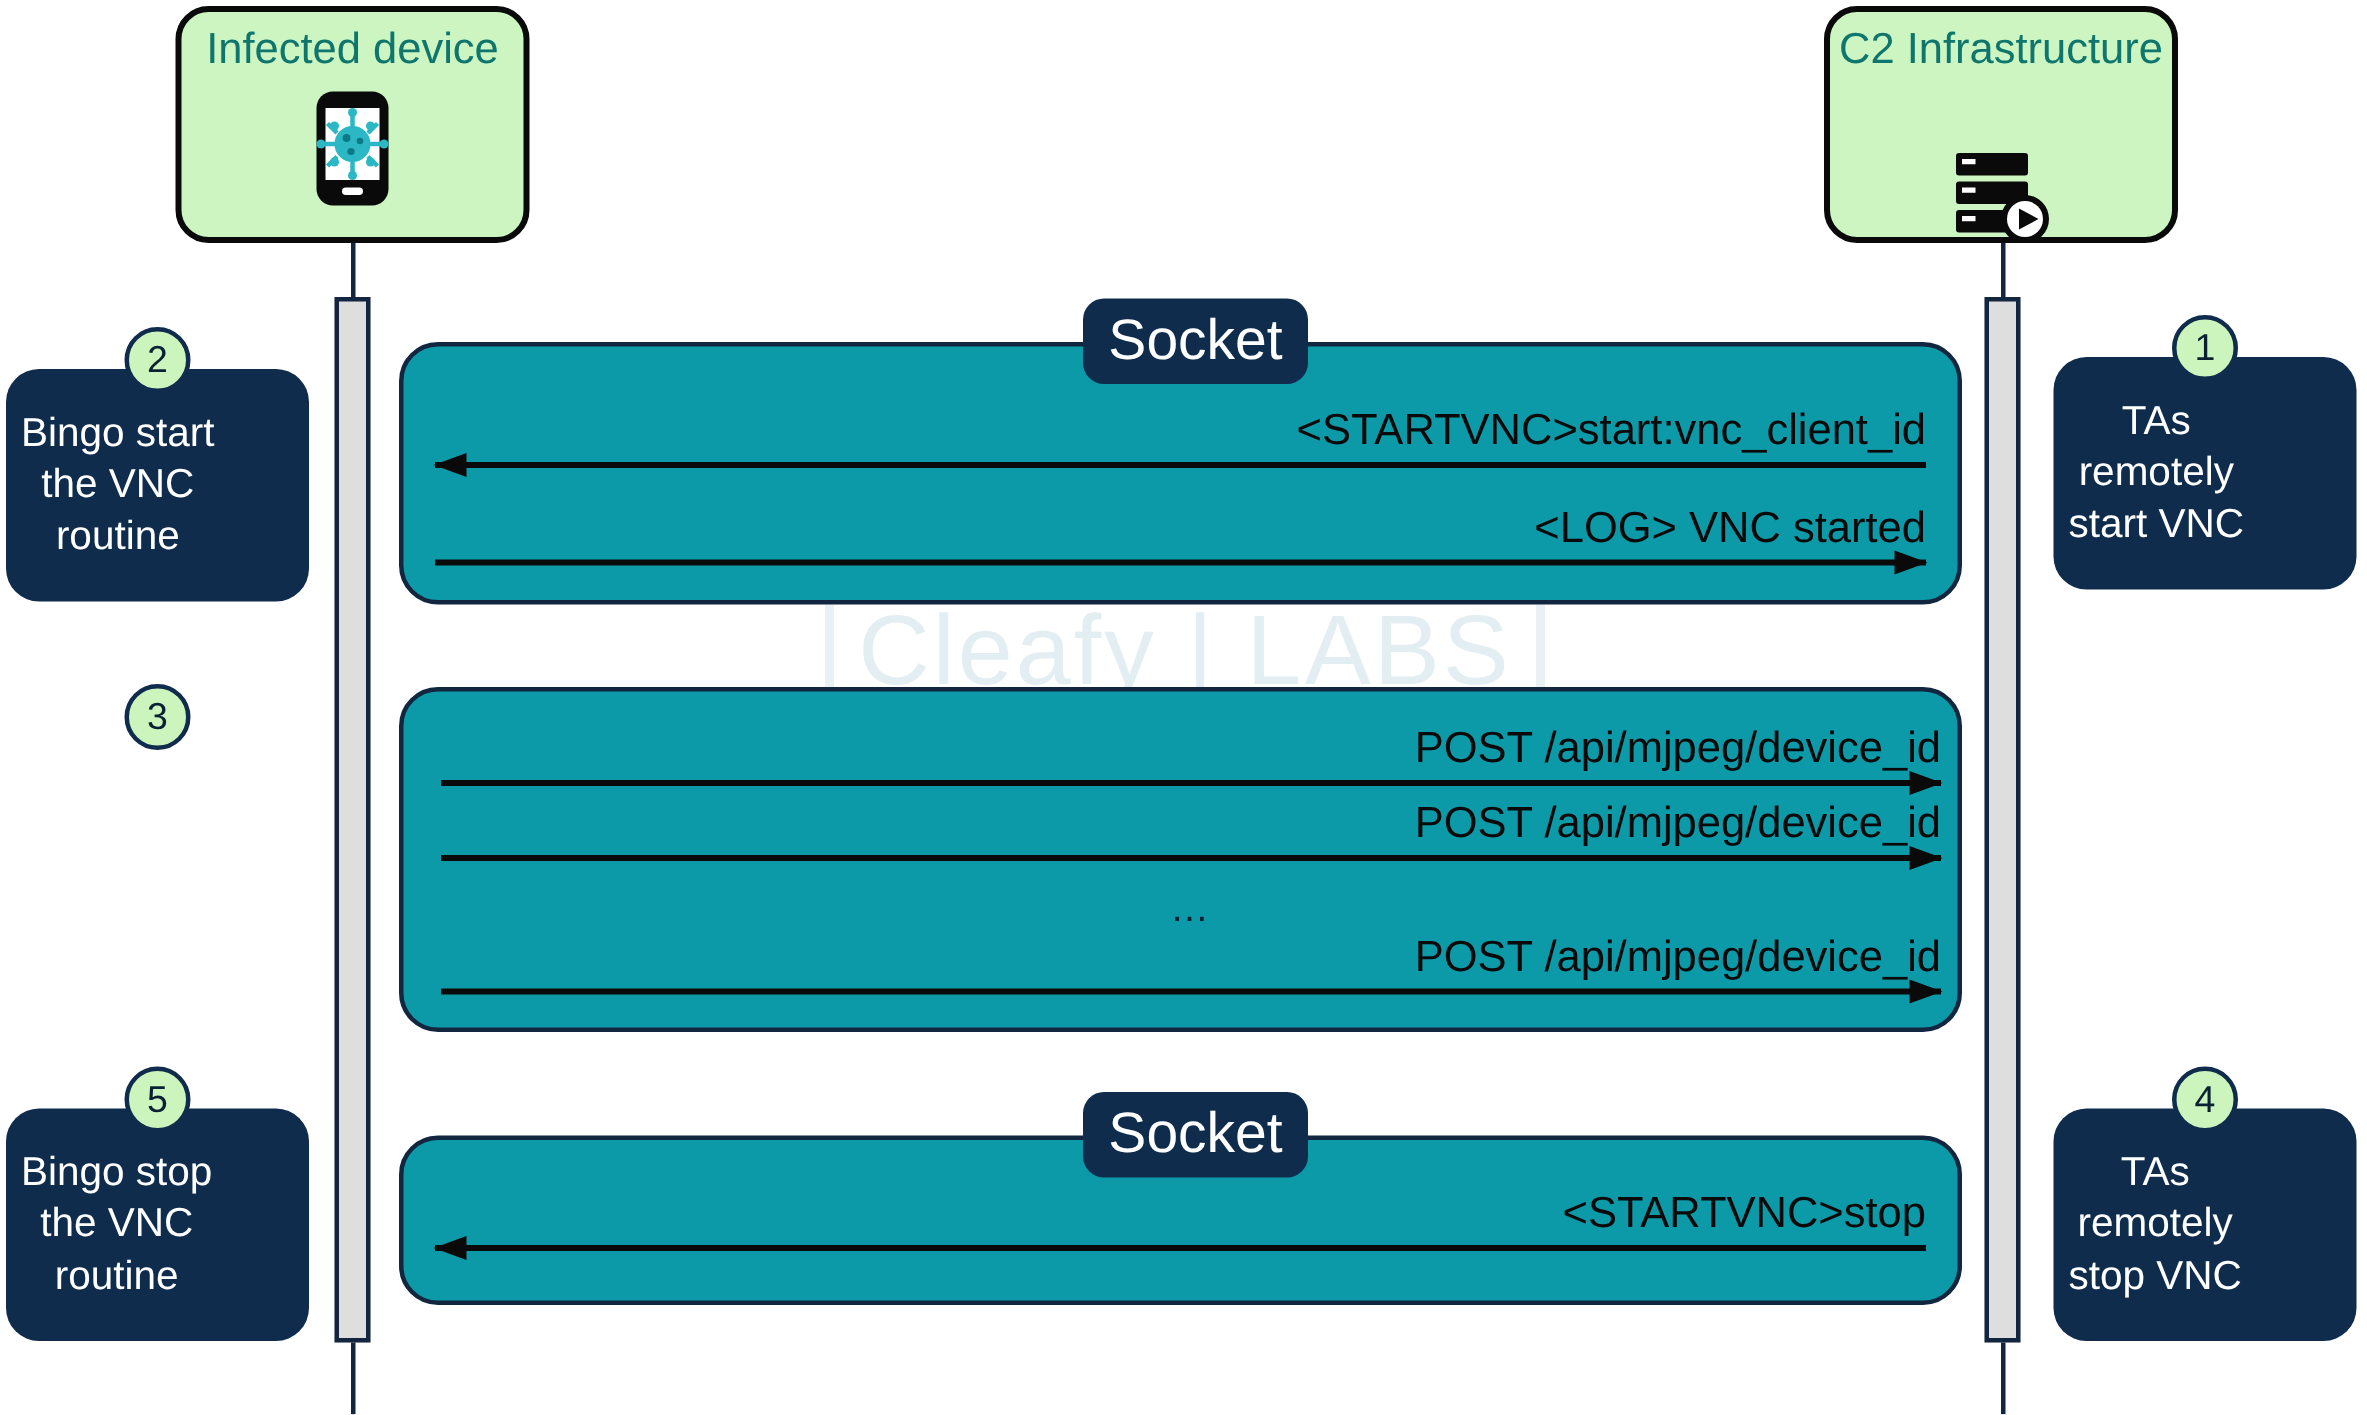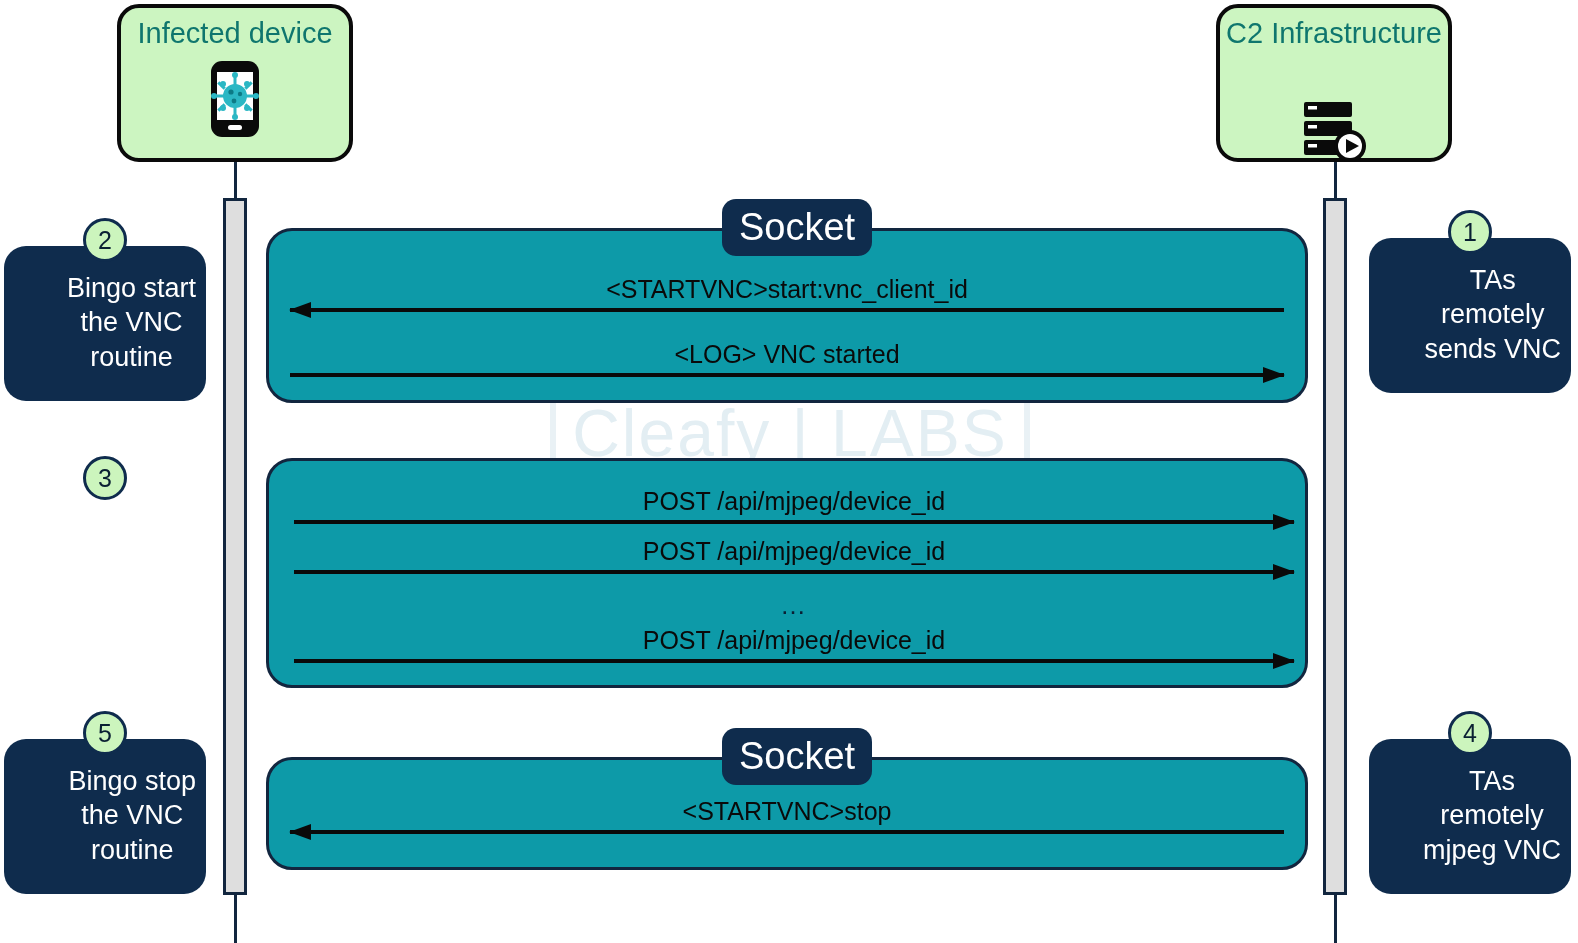--- a/index.html
+++ b/index.html
@@ -114,22 +114,22 @@
   }
 
   
   .msg {
     position: absolute;
     z-index: 4;
   }
   .msg-label {
     position: absolute;
     width: 100%;
-    text-align: center;
-    font-size: 25px;
+    text-align: right;
+    font-size: 29px;
     color: #0a0a0a;
     bottom: 10px;
     white-space: nowrap;
     line-height: 1;
   }
   .msg-line {
     position: absolute;
     left: 0;
     bottom: 0;
     width: 100%;
@@ -167,21 +167,21 @@
   .note {
     position: absolute;
     width: 202px;
     height: 155px;
     background: #0f2c4d;
     border-radius: 22px;
     box-sizing: border-box;
     z-index: 7;
     display: flex;
     align-items: center;
-    justify-content: flex-end;
+    justify-content: flex-start;
     padding: 4px 10px 6px;
   }
   .note-text {
     color: #ffffff;
     font-size: 27px;
     line-height: 1.28;
     text-align: center;
   }
   .badge {
     position: absolute;
@@ -335,27 +335,27 @@
       <div>the VNC</div>
       <div>routine</div>
     </div>
   </div>
   <div class="badge" style="left:83px; top:711px;">5</div>
 
   <div class="note" style="left:1369px; top:238px;">
     <div class="note-text">
       <div>TAs</div>
       <div>remotely</div>
-      <div>sends VNC</div>
+      <div>start VNC</div>
     </div>
   </div>
   <div class="badge" style="left:1448px; top:210px;">1</div>
 
   <div class="note" style="left:1369px; top:739px;">
     <div class="note-text">
       <div>TAs</div>
       <div>remotely</div>
-      <div>mjpeg VNC</div>
+      <div>stop VNC</div>
     </div>
   </div>
   <div class="badge" style="left:1448px; top:711px;">4</div>
 
 </div>
 
 </body></html>

